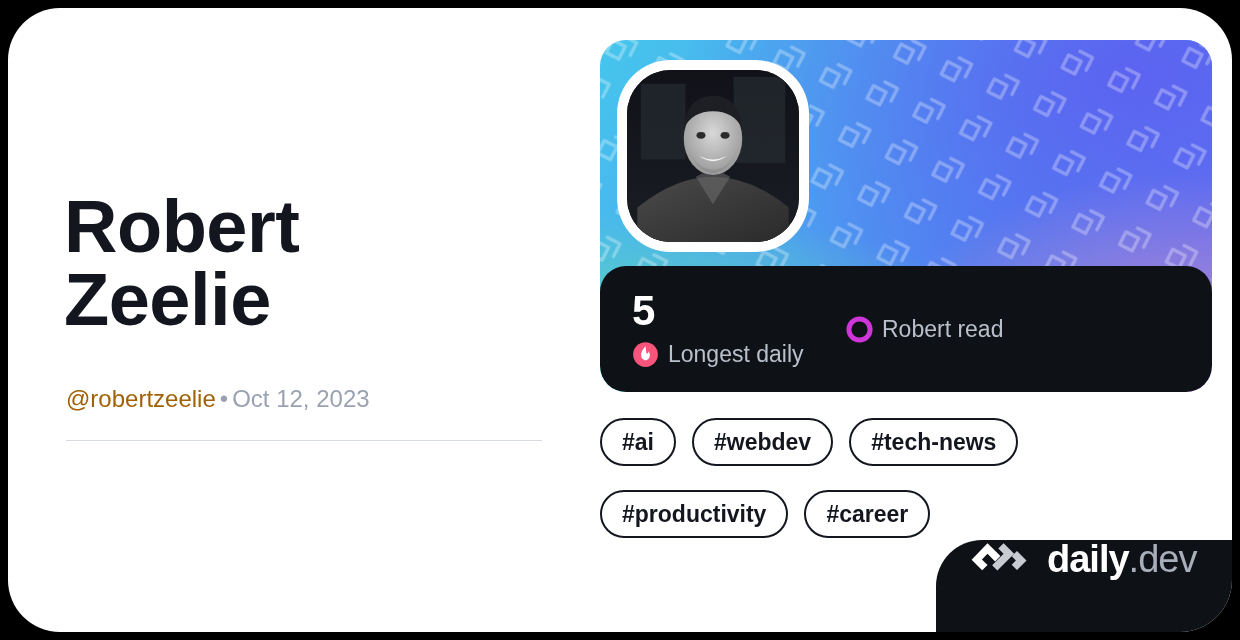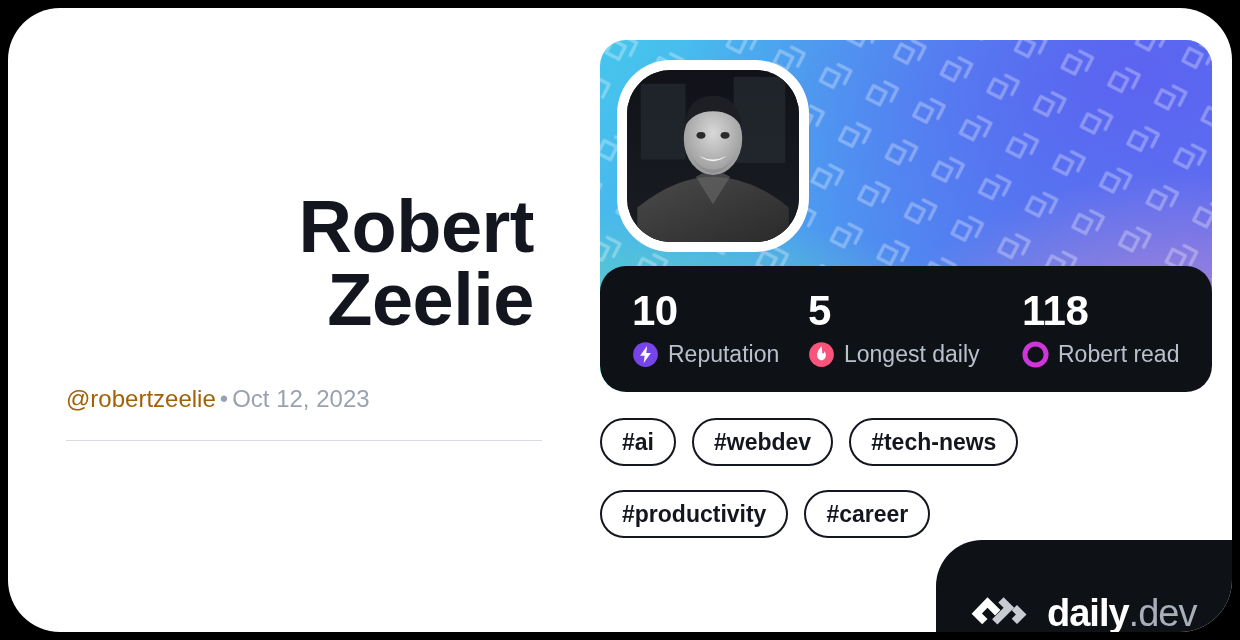--- a/index.html
+++ b/index.html
@@ -30,21 +30,20 @@
   #profile-name {
     position:absolute;
     left:0; top:182px;
     width:470px;
     font-size:74px;
     font-weight:bold;
     line-height:0.99;
     letter-spacing:-0.5px;
     color:#13161f;
     white-space:pre-line;
-    text-align:right;
   }
   #profile-meta {
     position:absolute;
     left:2px; top:379px;
     font-size:24px;
     line-height:1;
     white-space:nowrap;
   }
   #profile-handle { color:#a16207; }
   #meta-separator { color:#9aa2b1; padding:0 4px; }
@@ -173,21 +172,21 @@
   .source-icon svg { display:block; width:100%; height:100%; }
 
   
   #brand-badge {
     position:absolute;
     right:0; bottom:0;
     width:296px; height:92px;
     background:#0e1217;
     border-top-left-radius:46px;
     display:flex;
-    align-items:flex-end;
+    align-items:flex-start;
     gap:17px;
     padding-left:34px;
   }
   #brand-mark { width:60px; height:38px; flex:0 0 60px; display:block; }
   #brand-text {
     font-size:38px;
     line-height:1;
     letter-spacing:-1px;
     white-space:nowrap;
   }
@@ -258,48 +257,35 @@
             <ellipse cx="43" cy="38" rx="2.6" ry="2" fill="#2b2b2b"></ellipse>
             <ellipse cx="57" cy="38" rx="2.6" ry="2" fill="#2b2b2b"></ellipse>
             <path d="M42 50 Q50 56 58 50 Q50 54 42 50 Z" fill="#f2f2f2"></path>
             <path d="M36 46 Q40 59 50 60 Q60 59 64 46 Q60 58 50 58 Q40 58 36 46 Z" fill="#7e7e7e" opacity="0.45"></path>
           </svg>
         </div>
       </div>
 
       <div id="stats-bar">
 
-        <div class="stat-item" id="stat-reputation">
-          <div class="stat-value">10</div>
-          <div class="stat-row">
-            <span class="stat-icon">
-              <svg viewBox="0 0 24 24" xmlns="http://www.w3.org/2000/svg">
-                <circle cx="12" cy="12" r="11" fill="#7744e8"></circle>
-                <path d="M13.4 4.5 L7.2 13.1 L11.2 13.1 L10.4 19.5 L16.8 10.6 L12.7 10.6 Z" fill="#ffffff"></path>
-              </svg>
-            </span>
-            <span class="stat-label">Reputation</span>
-          </div>
-        </div>
 
         <div class="stat-item" id="stat-streak">
           <div class="stat-value">5</div>
           <div class="stat-row">
             <span class="stat-icon">
               <svg viewBox="0 0 24 24" xmlns="http://www.w3.org/2000/svg">
                 <circle cx="12" cy="12" r="11" fill="#f9547b"></circle>
                 <path d="M12 4.6 C12 4.6 8.1 8.6 8.1 12.4 C8.1 14.9 9.8 17.1 12 17.1 C14.2 17.1 15.9 14.9 15.9 12.4 C15.9 10.6 14.7 9 14.7 9 C14.7 10.4 14 11.2 13.3 11.2 C12.6 11.2 12.6 10.2 12.6 9.2 C12.6 7.4 12 4.6 12 4.6 Z" fill="#ffffff"></path>
               </svg>
             </span>
             <span class="stat-label">Longest daily</span>
           </div>
         </div>
 
         <div class="stat-item" id="stat-posts">
-          <div class="stat-value">118</div>
           <div class="stat-row">
             <span class="stat-icon">
               <svg viewBox="0 0 24 24" xmlns="http://www.w3.org/2000/svg">
                 <circle cx="12" cy="12" r="9.4" fill="none" stroke="#cf35d9" stroke-width="4.4"></circle>
               </svg>
             </span>
             <span class="stat-label">Robert read</span>
           </div>
         </div>
 

